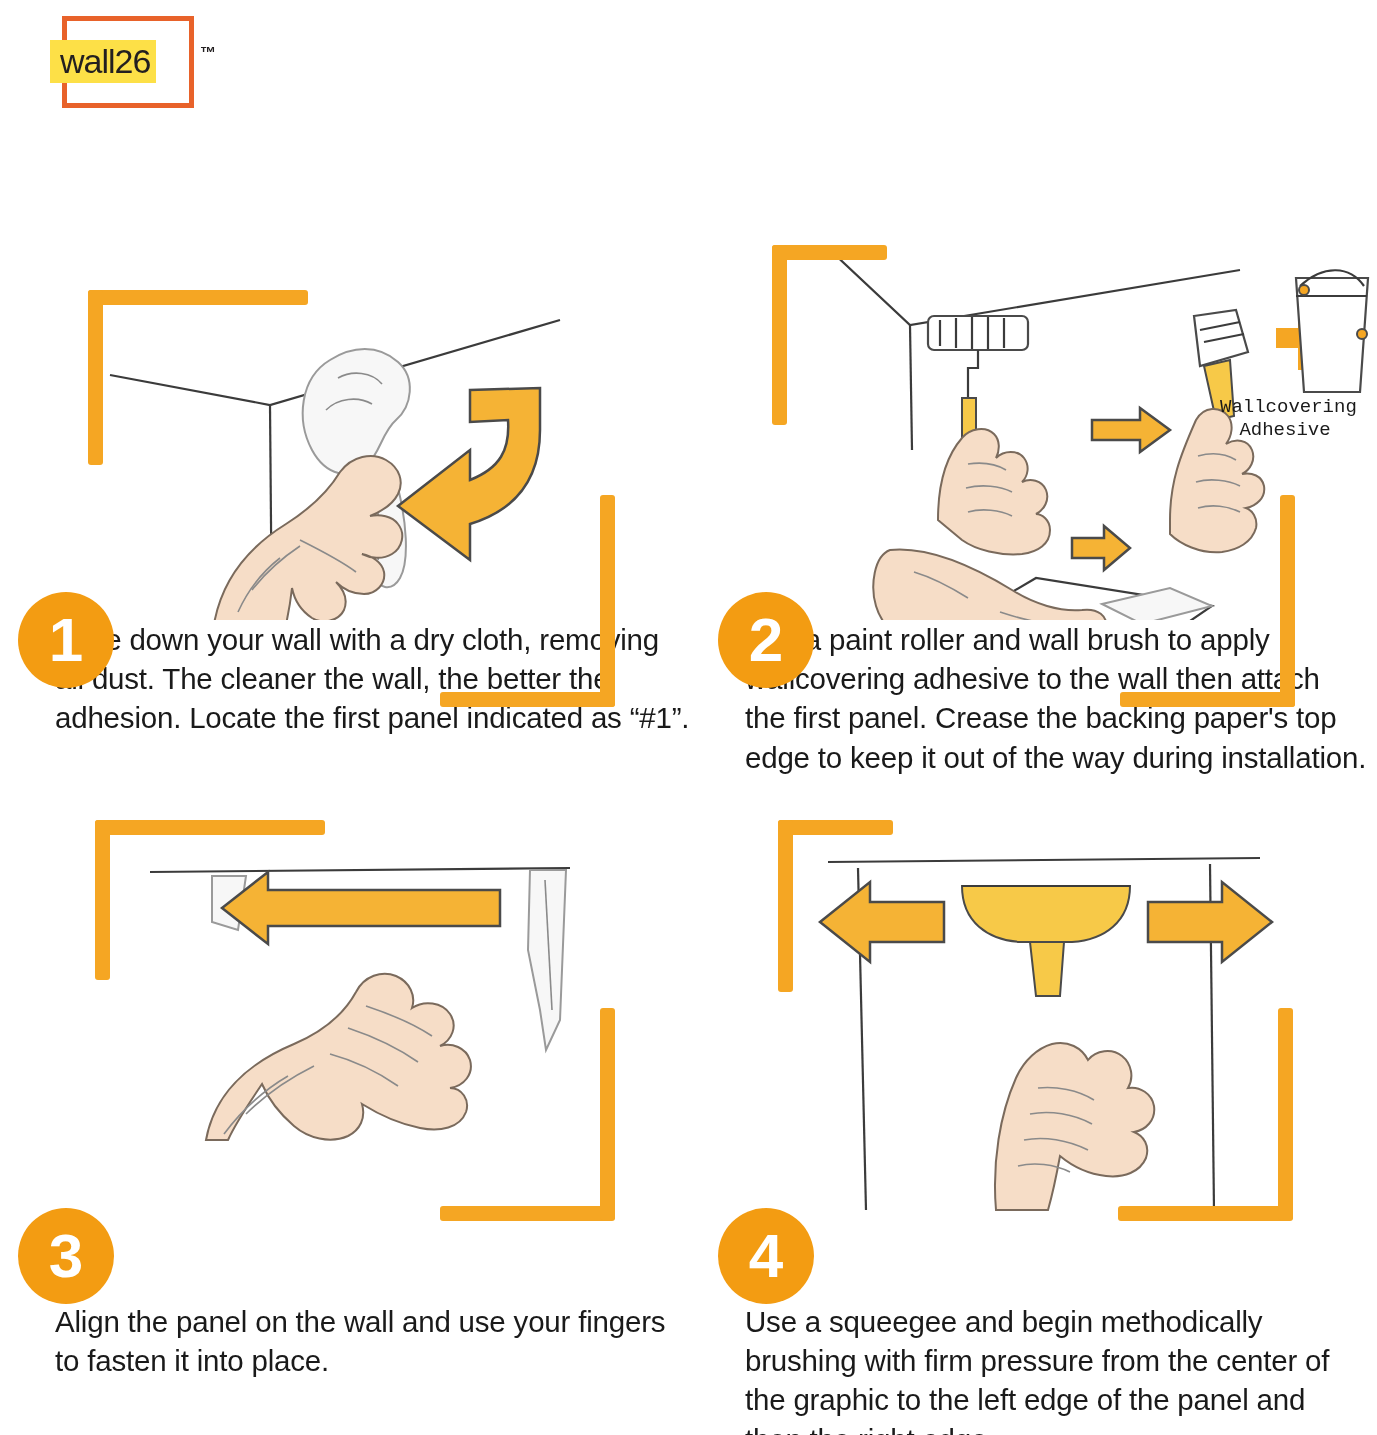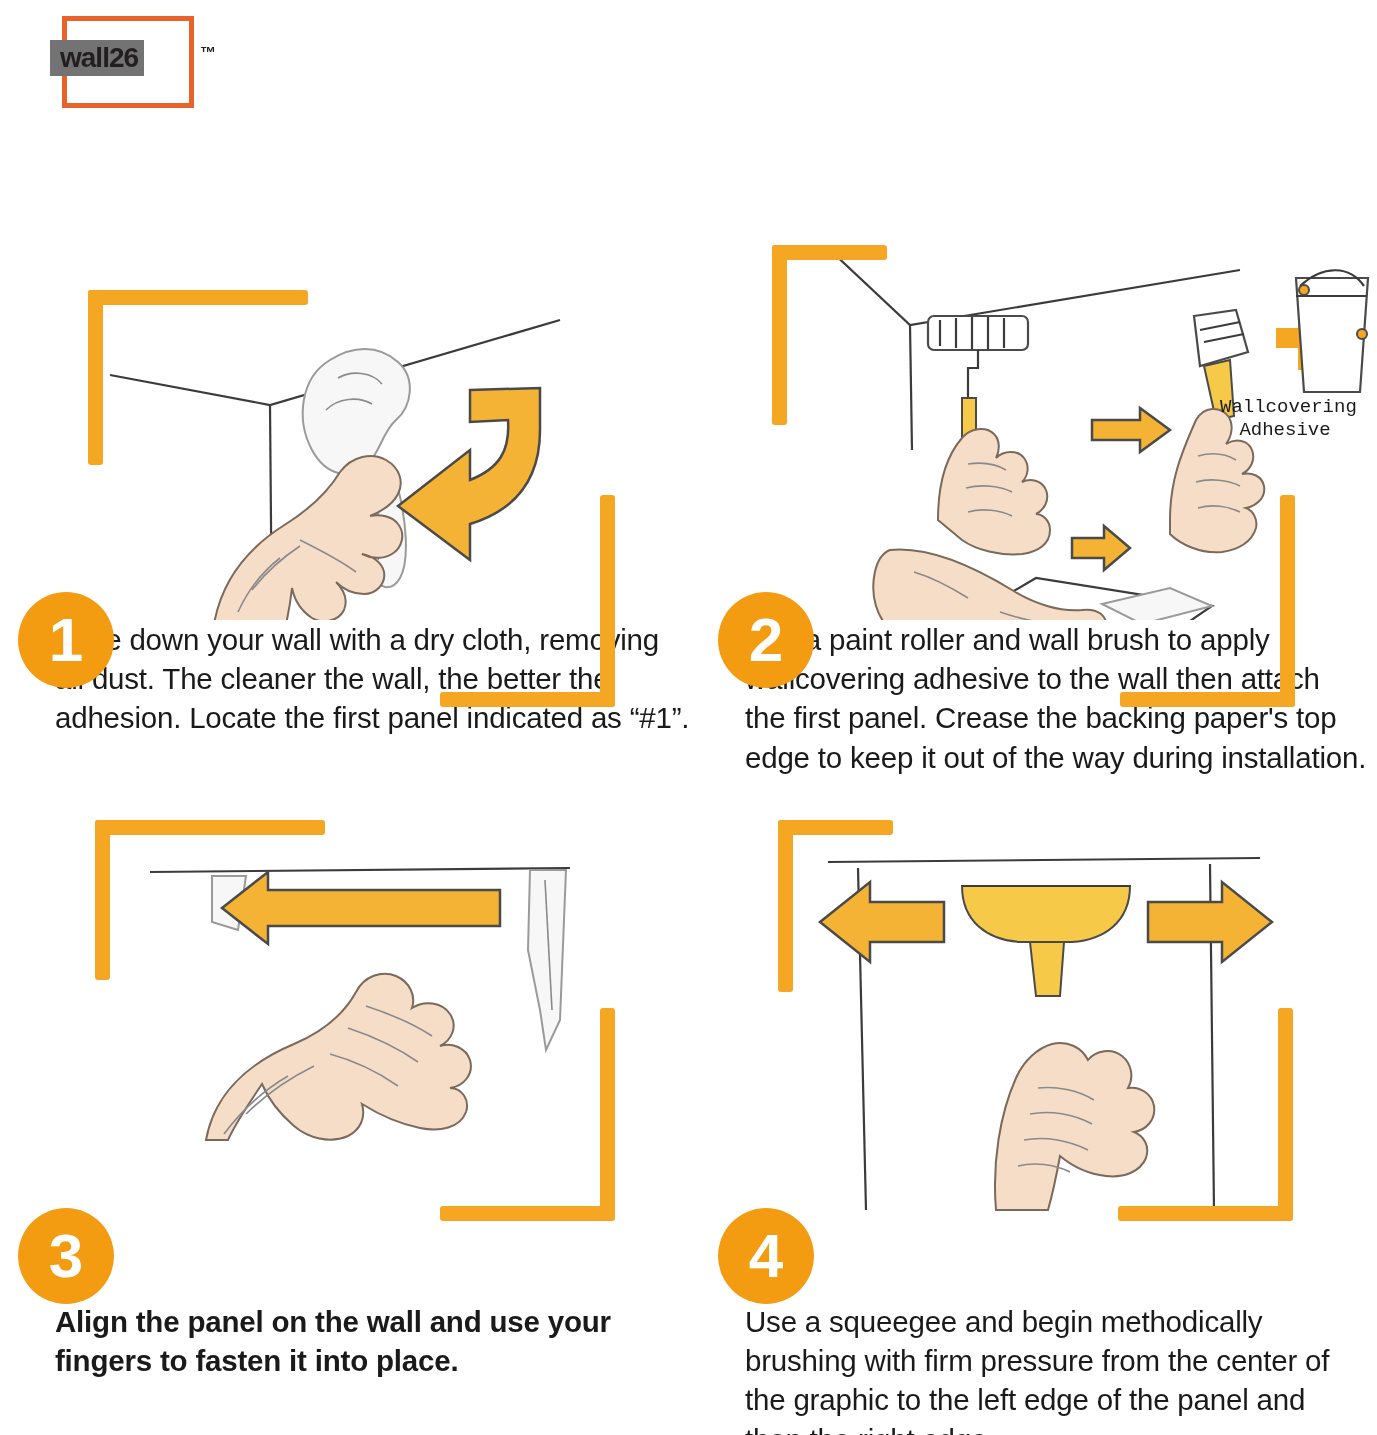--- a/index.html
+++ b/index.html
@@ -36,25 +36,25 @@
     top: 2px;
     width: 132px;
     height: 92px;
     border: 5px solid #e8622a;
     box-sizing: border-box;
   }
   .logo-text {
     position: absolute;
     left: 0px;
     top: 26px;
-    font-size: 28px;
-    font-weight: bold;
+    font-size: 34px;
+    font-weight: normal;
     letter-spacing: -1px;
     color: #231f20;
-    background: #737373;
+    background: #fde047;
     padding: 2px 6px 2px 10px;
     white-space: nowrap;
   }
   .logo-tm {
     position: absolute;
     left: 150px;
     top: 30px;
     font-size: 16px;
     color: #231f20;
     font-weight: bold;
@@ -261,21 +261,21 @@
 
         <path class="skin" d="M206 330 C214 286 246 254 294 234 C322 222 344 204 356 182 C364 166 382 160 396 166 C410 172 416 186 412 198 C424 190 442 192 450 204 C458 216 452 230 440 236 C452 232 466 238 470 250 C474 264 464 276 450 278 C462 278 470 290 466 302 C460 318 440 322 420 318 C400 314 378 304 362 294 C366 308 360 320 348 326 C330 334 308 328 294 316 C280 304 268 288 262 274 C250 292 236 312 228 330 Z"></path>
         <path class="ln-thin" d="M330 244 C352 250 378 262 398 276"></path>
         <path class="ln-thin" d="M348 218 C372 226 398 238 418 252"></path>
         <path class="ln-thin" d="M366 196 C390 204 414 214 432 226"></path>
         <path class="ln-thin" d="M246 304 C266 284 290 268 314 256"></path>
         <path class="ln-thin" d="M224 324 C242 300 264 280 288 266"></path>
       </svg>
     </div>
     <div class="badge" style="left:18px; top:398px;">3</div>
-    <div class="caption" style="margin-top:62px;font-weight:bold;">Align the panel on the wall and use your fingers to fasten it into place.</div>
+    <div class="caption" style="margin-top:62px;">Align the panel on the wall and use your fingers to fasten it into place.</div>
   </div>
 
   <div class="step s4">
     <div class="illus">
       <div class="bracket h" style="left:78px; top:10px; width:115px;"></div>
       <div class="bracket v" style="left:78px; top:10px; height:172px;"></div>
       <div class="bracket h" style="left:418px; top:396px; width:175px;"></div>
       <div class="bracket v" style="left:578px; top:198px; height:212px;"></div>
 
       <svg width="677" height="430" viewBox="0 0 677 430">

